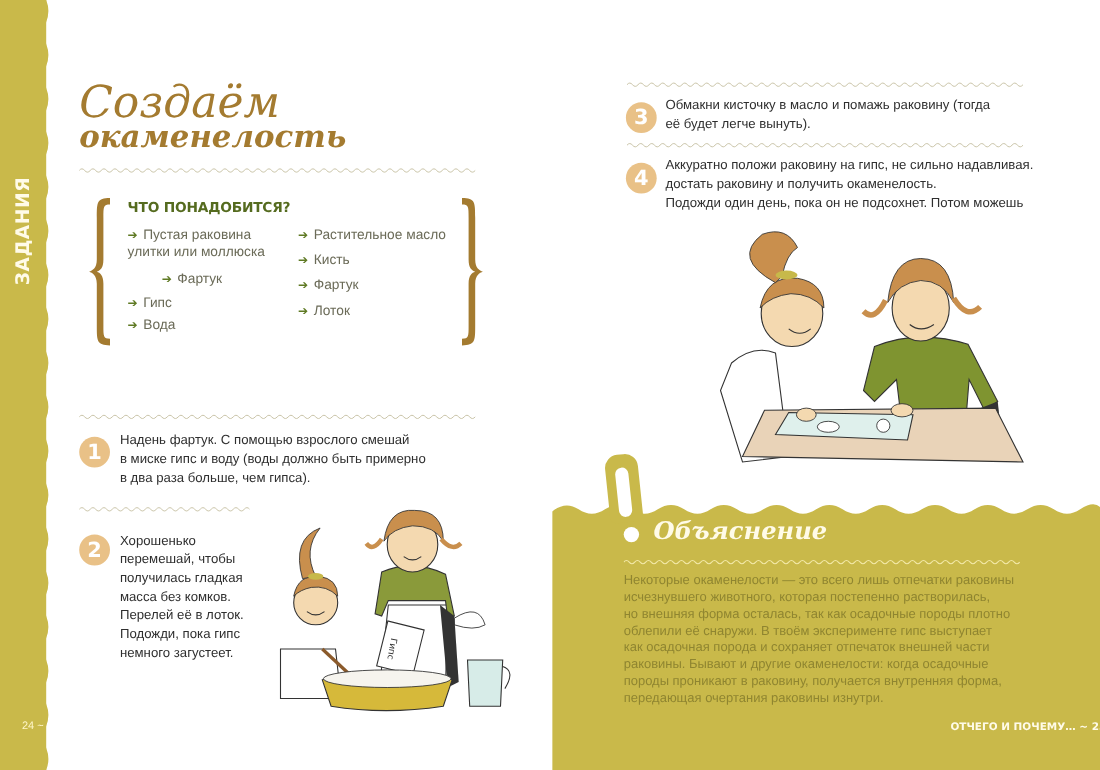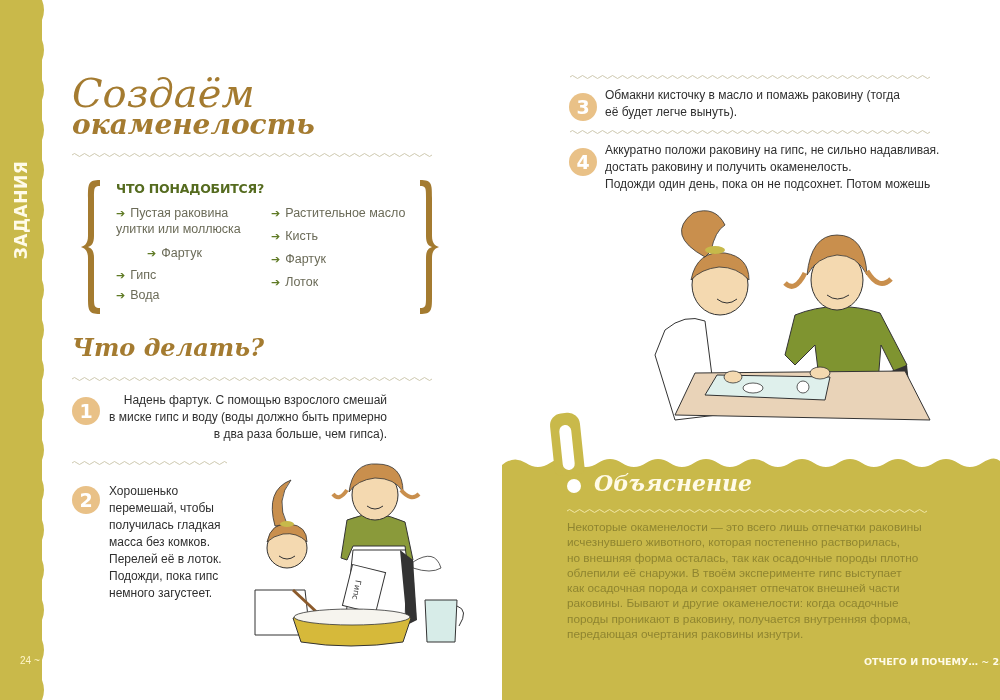--- a/index.html
+++ b/index.html
@@ -137,29 +137,28 @@
     <div class="item" style="top:62px;"><span class="arrow">➔</span><span>Гипс</span></div>
     <div class="item" style="top:82px;"><span class="arrow">➔</span><span>Вода</span></div>
   </div>
   <div class="needed-col" style="left:271px; top:205px;">
     <div class="item" style="top:0;"><span class="arrow">➔</span><span>Растительное масло</span></div>
     <div class="item" style="top:23px;"><span class="arrow">➔</span><span>Кисть</span></div>
     <div class="item" style="top:46px;"><span class="arrow">➔</span><span>Фартук</span></div>
     <div class="item" style="top:69px;"><span class="arrow">➔</span><span>Лоток</span></div>
   </div>
 
-  <div class="what-do">Что делать?</div>
   <div class="wavy" style="left:72px; top:376px;">
     <svg width="360" height="6" viewBox="0 0 360 6">
         <path d="M0,3 q2.5,-3 5,0 t5,0 t5,0 t5,0 t5,0 t5,0 t5,0 t5,0 t5,0 t5,0 t5,0 t5,0 t5,0 t5,0 t5,0 t5,0 t5,0 t5,0 t5,0 t5,0 t5,0 t5,0 t5,0 t5,0 t5,0 t5,0 t5,0 t5,0 t5,0 t5,0 t5,0 t5,0 t5,0 t5,0 t5,0 t5,0 t5,0 t5,0 t5,0 t5,0 t5,0 t5,0 t5,0 t5,0 t5,0 t5,0 t5,0 t5,0 t5,0 t5,0 t5,0 t5,0 t5,0 t5,0 t5,0 t5,0 t5,0 t5,0 t5,0 t5,0 t5,0 t5,0 t5,0 t5,0 t5,0 t5,0 t5,0 t5,0 t5,0 t5,0 t5,0 t5,0 t5,0" fill="none" stroke="#c8c2a6" stroke-width="0.9"></path>
       </svg>
   </div>
 
   <div class="step-badge" style="left:72px; top:397px;">1</div>
-  <div class="step-text" style="left:109px; top:392px;text-align:right;">
+  <div class="step-text" style="left:109px; top:392px;">
     <div>Надень фартук. С помощью взрослого смешай</div>
     <div>в миске гипс и воду (воды должно быть примерно</div>
     <div>в два раза больше, чем гипса).</div>
   </div>
   <div class="wavy" style="left:72px; top:460px;">
     <svg width="155" height="6" viewBox="0 0 155 6">
         <path d="M0,3 q2.5,-3 5,0 t5,0 t5,0 t5,0 t5,0 t5,0 t5,0 t5,0 t5,0 t5,0 t5,0 t5,0 t5,0 t5,0 t5,0 t5,0 t5,0 t5,0 t5,0 t5,0 t5,0 t5,0 t5,0 t5,0 t5,0 t5,0 t5,0 t5,0 t5,0 t5,0 t5,0" fill="none" stroke="#c8c2a6" stroke-width="0.9"></path>
       </svg>
   </div>
 

